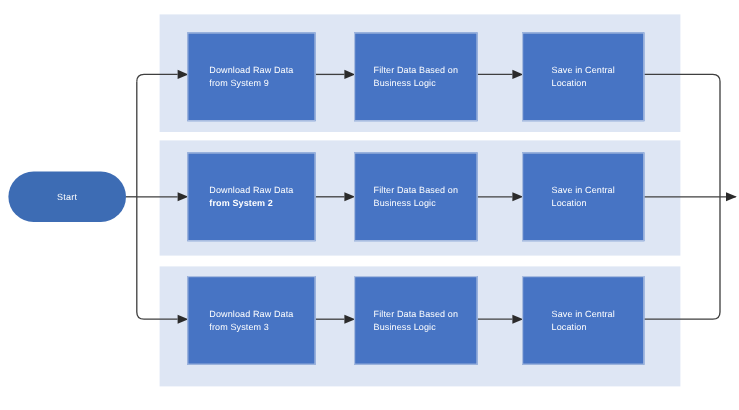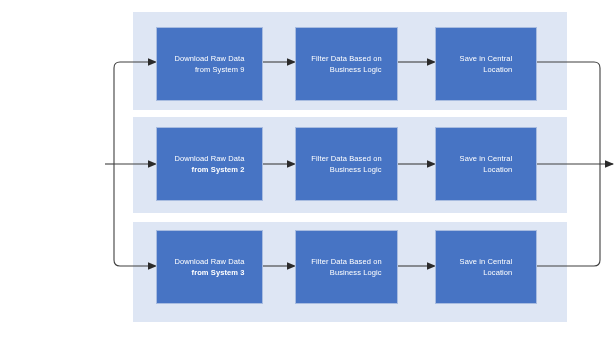--- a/index.html
+++ b/index.html
@@ -17,21 +17,21 @@
     background:#dee6f4;
   }
 
   .node{
     position:absolute;
     background:#4774c4;
     border:1px solid #a8bce0;
     color:#ffffff;
     font-size:7.5px;
     line-height:11px;
-    text-align:right;
+    text-align:left;
     display:flex;
     align-items:center;
     justify-content:center;
     letter-spacing:.1px;
     box-sizing:border-box;
   }
   .node span{display:block;padding:0 4px;}
 
   .start{
     position:absolute;
@@ -89,20 +89,23 @@
     <polygon points="427,262.2 436,266 427,269.8"></polygon>
 
     <path d="M537,62 L594,62 Q600,62 600,68 L600,164"></path>
 
     <path d="M537,164 L613,164"></path>
 
     <path d="M537,266 L594,266 Q600,266 600,260 L600,164"></path>
     <polygon points="605,160.2 614,164 605,167.8"></polygon>
   </svg>
 
+  <div class="start" style="left:7px;top:143px;width:98px;height:42px;">
+    <span>Start</span>
+  </div>
 
   <div class="node" style="left:156px;top:27px;width:107px;height:74px;">
     <span><b style="font-weight:normal;">Download Raw Data</b><br><b style="font-weight:normal;">from System 9</b></span>
   </div>
   <div class="node" style="left:295px;top:27px;width:103px;height:74px;">
     <span><b style="font-weight:normal;">Filter Data Based on</b><br><b style="font-weight:normal;">Business Logic</b></span>
   </div>
   <div class="node" style="left:435px;top:27px;width:102px;height:74px;">
     <span><b style="font-weight:normal;">Save in Central</b><br><b style="font-weight:normal;">Location</b></span>
   </div>
@@ -111,21 +114,21 @@
     <span><b style="font-weight:normal;">Download Raw Data</b><br><b style="font-weight:bold;">from System 2</b></span>
   </div>
   <div class="node" style="left:295px;top:127px;width:103px;height:74px;">
     <span><b style="font-weight:normal;">Filter Data Based on</b><br><b style="font-weight:normal;">Business Logic</b></span>
   </div>
   <div class="node" style="left:435px;top:127px;width:102px;height:74px;">
     <span><b style="font-weight:normal;">Save in Central</b><br><b style="font-weight:normal;">Location</b></span>
   </div>
 
   <div class="node" style="left:156px;top:230px;width:107px;height:74px;">
-    <span><b style="font-weight:normal;">Download Raw Data</b><br><b style="font-weight:bold;">from System 3</b></span>
+    <span><b style="font-weight:normal;">Download Raw Data</b><br><b style="font-weight:normal;">from System 3</b></span>
   </div>
   <div class="node" style="left:295px;top:230px;width:103px;height:74px;">
     <span><b style="font-weight:normal;">Filter Data Based on</b><br><b style="font-weight:normal;">Business Logic</b></span>
   </div>
   <div class="node" style="left:435px;top:230px;width:102px;height:74px;">
     <span><b style="font-weight:normal;">Save in Central</b><br><b style="font-weight:normal;">Location</b></span>
   </div>
 
 </div>
 

